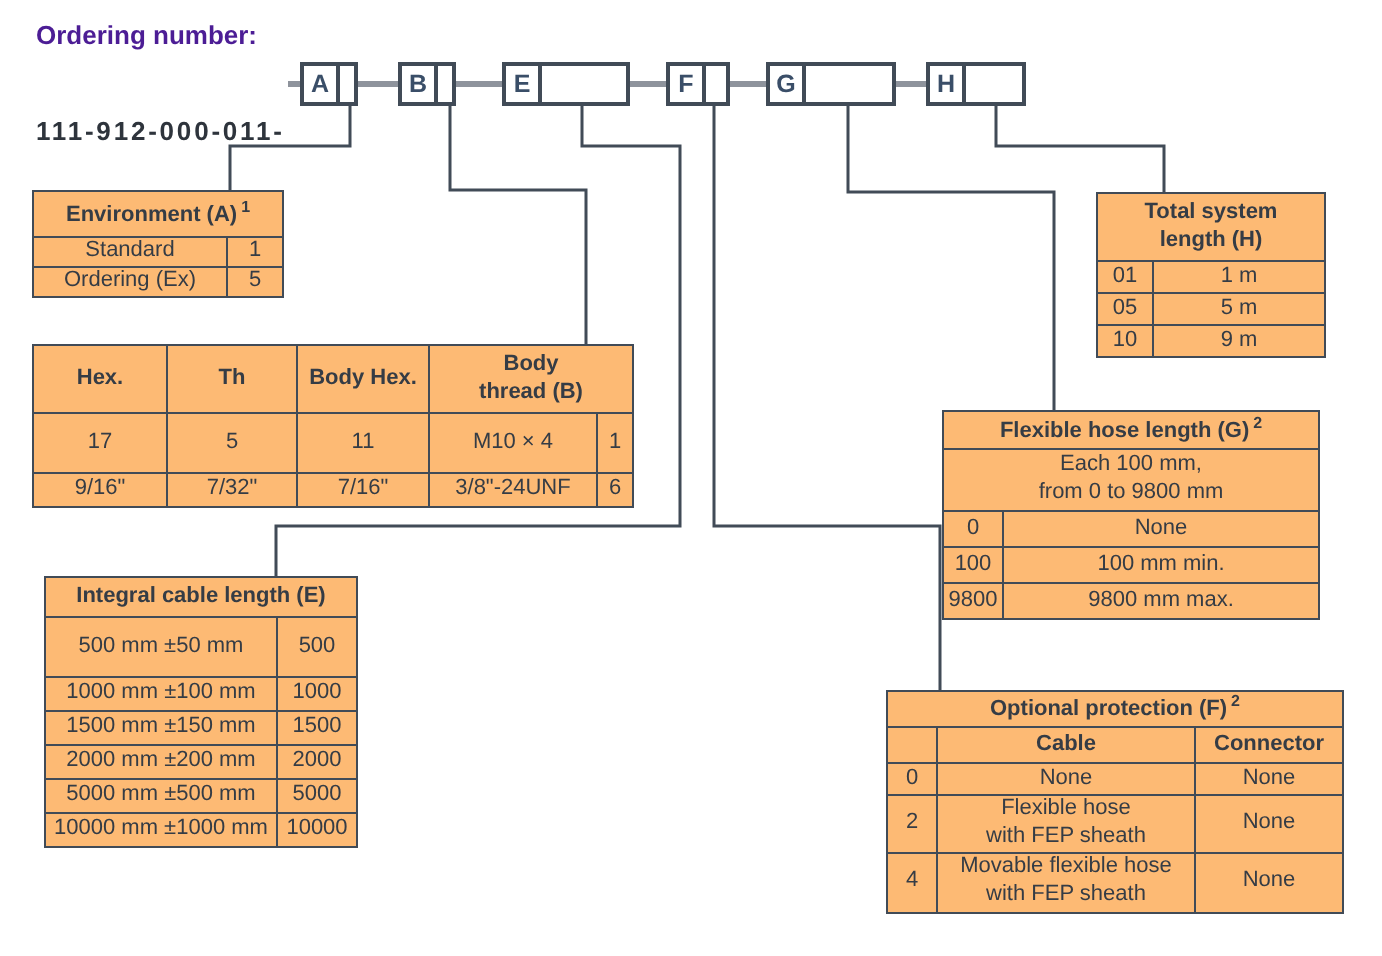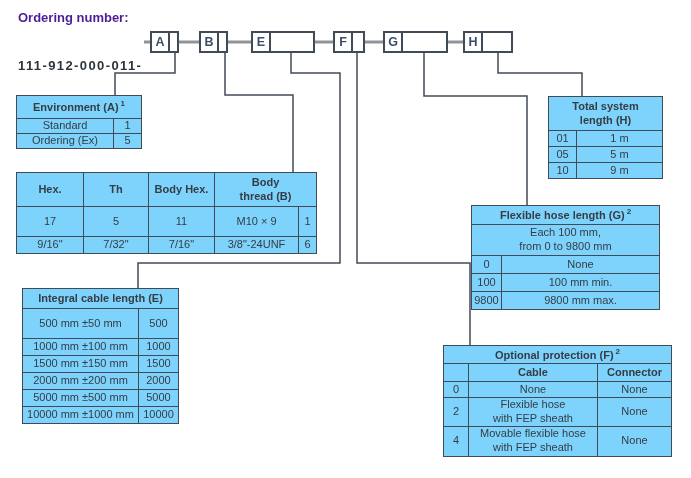--- a/index.html
+++ b/index.html
@@ -13,21 +13,21 @@
   .codebox{
     position:absolute;top:31px;height:22px;box-sizing:border-box;
     border:2px solid #414b57;display:flex;background:#fff;
   }
   .codebox .letter{
     box-sizing:border-box;width:18px;border-right:2px solid #414b57;
     display:flex;align-items:center;justify-content:center;
     font-weight:bold;font-size:12.5px;color:#3a4e68;
   }
   .codebox .blank{flex:1;}
-  table.t{position:absolute;border-collapse:collapse;background:#7dd3fc;table-layout:fixed;}
+  table.t{position:absolute;border-collapse:collapse;background:#fdba74;table-layout:fixed;}
   .t td,.t th{
     border:1.5px solid #414b57;text-align:center;vertical-align:middle;
     font-size:11px;padding:0 2px;line-height:1.25;white-space:pre-line;color:#353c45;
   }
   .t th{font-weight:bold;}
   sup{font-size:8px;font-weight:bold;margin-left:2px;}
 </style>
 </head>
 <body>
 
@@ -115,21 +115,21 @@
       <th>Hex.</th>
       <th>Th</th>
       <th>Body Hex.</th>
       <th colspan="2">Body
 thread (B)</th>
     </tr>
     <tr style="height:30px">
       <td>17</td>
       <td>5</td>
       <td>11</td>
-      <td>M10 × 9</td>
+      <td>M10 × 4</td>
       <td>1</td>
     </tr>
     <tr style="height:17px">
       <td>9/16"</td>
       <td>7/32"</td>
       <td>7/16"</td>
       <td>3/8"-24UNF</td>
       <td>6</td>
     </tr>
   </tbody>

